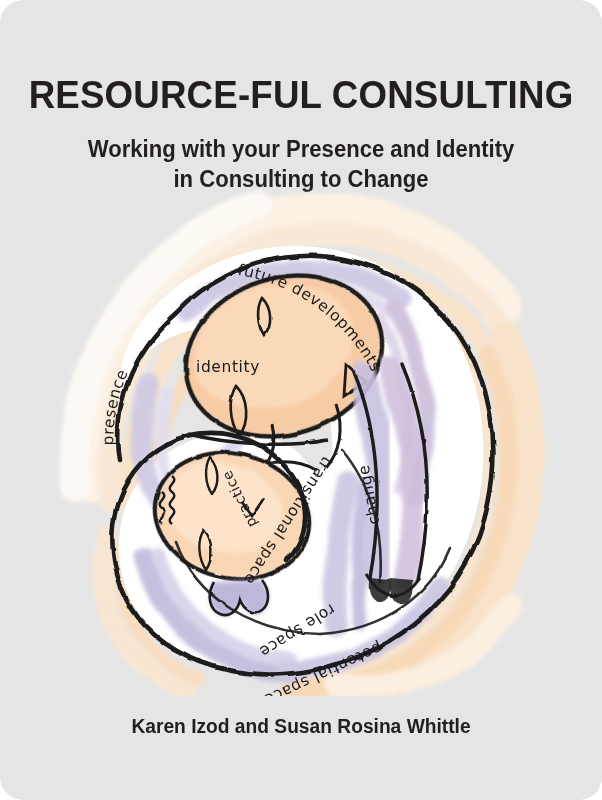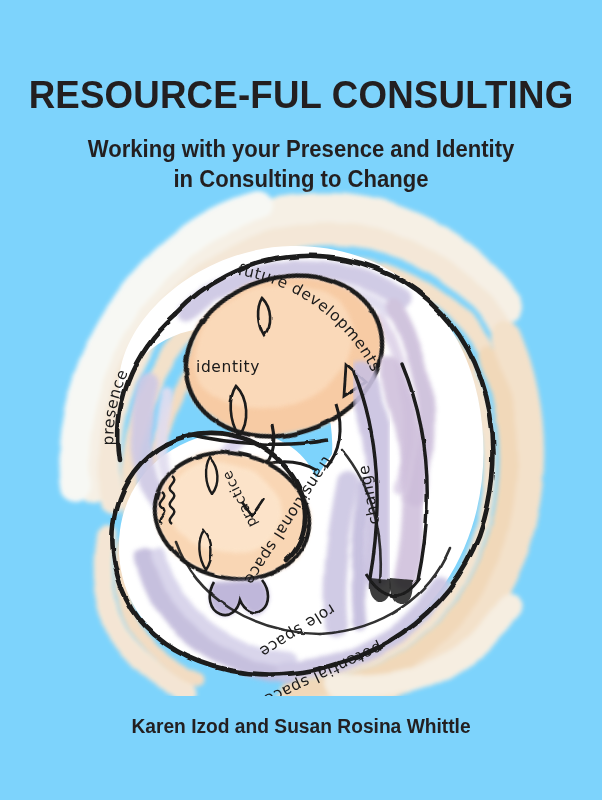--- a/index.html
+++ b/index.html
@@ -8,22 +8,23 @@
     padding: 0;
     background: #ffffff;
   }
   body {
     font-family: "Liberation Sans", sans-serif;
   }
   #cover {
     position: relative;
     width: 602px;
     height: 800px;
-    background: #7dd3fc;
+    background: #e5e5e5;
     overflow: hidden;
+    border-radius: 23px;
   }
 
   
   .title {
     position: absolute;
     left: 0;
     top: 73px;
     width: 602px;
     text-align: center;
     font-family: "Liberation Sans Narrow", "Liberation Sans", sans-serif;

